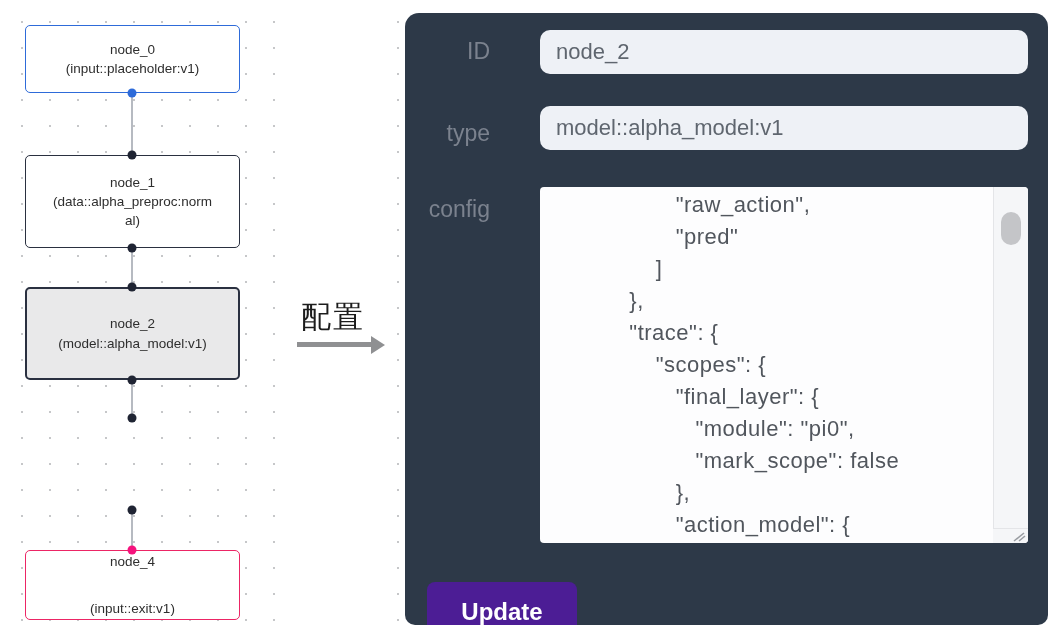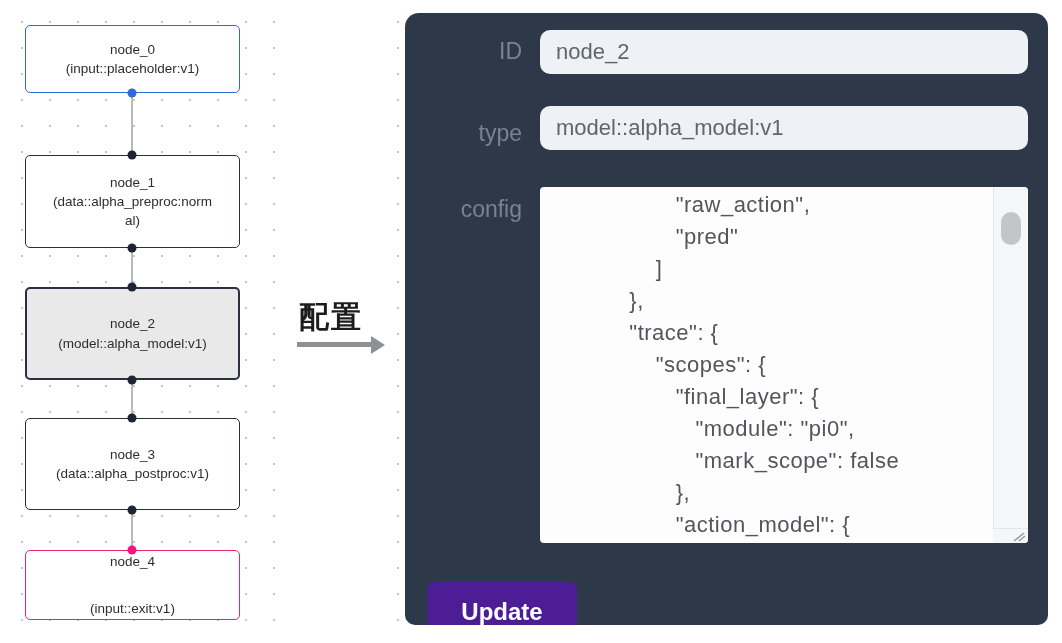--- a/index.html
+++ b/index.html
@@ -32,30 +32,30 @@
   .node .nname { font-size:13.5px; }
   .node--input    { border-color:#2e6bd9; }
   .node--selected { background:#e9e9ea; border-width:2.5px; }
   .node--output   { border-color:#ec2565;gap:28px; }
   .port { position:absolute; width:9px; height:9px; border-radius:50%; background:#1f2433; transform:translate(-50%,-50%); }
   .port--blue { background:#2e6bd9; }
   .port--pink { background:#f5137d; }
 
   
   #config-annotation-label { position:absolute; left:299px; top:297px; width:68px;
-    font-size:30px; font-weight:700; color:#1c1c1c; letter-spacing:2px; }
+    font-size:30px; font-weight:400; color:#1c1c1c; letter-spacing:2px;text-align:center; }
   #arrow-line { position:absolute; left:297px; top:342px; width:75px; height:5px; background:#8f9092; }
   #arrow-head { position:absolute; left:371px; top:336px; width:0; height:0;
     border-left:14px solid #8f9092; border-top:9px solid transparent; border-bottom:9px solid transparent; }
 
   
   #config-panel { position:absolute; left:405px; top:13px; width:643px; height:612px;
     background:#2d3948; border-radius:14px 14px 10px 10px; overflow:hidden; }
   .field-label { position:absolute; left:0; width:85px; text-align:right;
-    color:#7b828e; font-size:23px;margin-left:32px; }
+    color:#7b828e; font-size:23px; }
   .panel-input { position:absolute; left:135px; width:488px; height:44px;
     background:#eef1f6; border:none; outline:none; border-radius:10px;
     color:#5f666f; font-size:22px; padding:0 16px; }
   #config-editor { position:absolute; left:135px; top:174px; width:488px; height:356px;
     background:#fdfdfe; border-radius:4px; overflow:hidden; }
   #config-text { position:absolute; left:0; top:0; width:453px; height:356px; overflow:hidden;
     white-space:pre; font-family:"Liberation Sans", sans-serif;
     font-size:22px; letter-spacing:0.5px; line-height:32px; color:#51565d; padding:2px 0 0 10px; }
   #config-scrollbar { position:absolute; right:0; top:0; width:35px; height:356px;
     background:#f5f6f8; border-left:1px solid #e4e5e8; }
@@ -85,24 +85,20 @@
       <div class="nname">node_0</div>
       <div class="ntype">(input::placeholder:v1)</div>
     </div>
     <div class="node" style="top:155px; height:93px;">
       <div class="nname">node_1</div>
       <div class="ntype">(data::alpha_preproc:normal)</div>
     </div>
     <div class="node node--selected" style="top:287px; height:93px;">
       <div class="nname">node_2</div>
       <div class="ntype">(model::alpha_model:v1)</div>
-    </div>
-    <div class="node" style="top:418px; height:92px;">
-      <div class="nname">node_3</div>
-      <div class="ntype">(data::alpha_postproc:v1)</div>
     </div>
     <div class="node node--output" style="top:550px; height:70px;">
       <div class="nname">node_4</div>
       <div class="ntype">(input::exit:v1)</div>
     </div>
 
     <div class="port port--blue" style="left:132px; top:93px;"></div>
     <div class="port" style="left:132px; top:155px;"></div>
     <div class="port" style="left:132px; top:248px;"></div>
     <div class="port" style="left:132px; top:287px;"></div>

